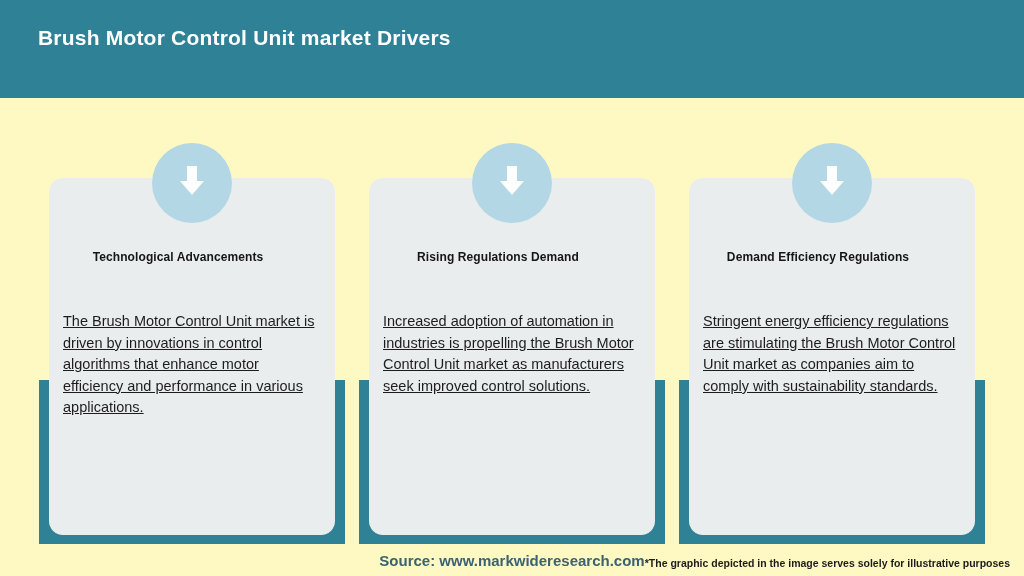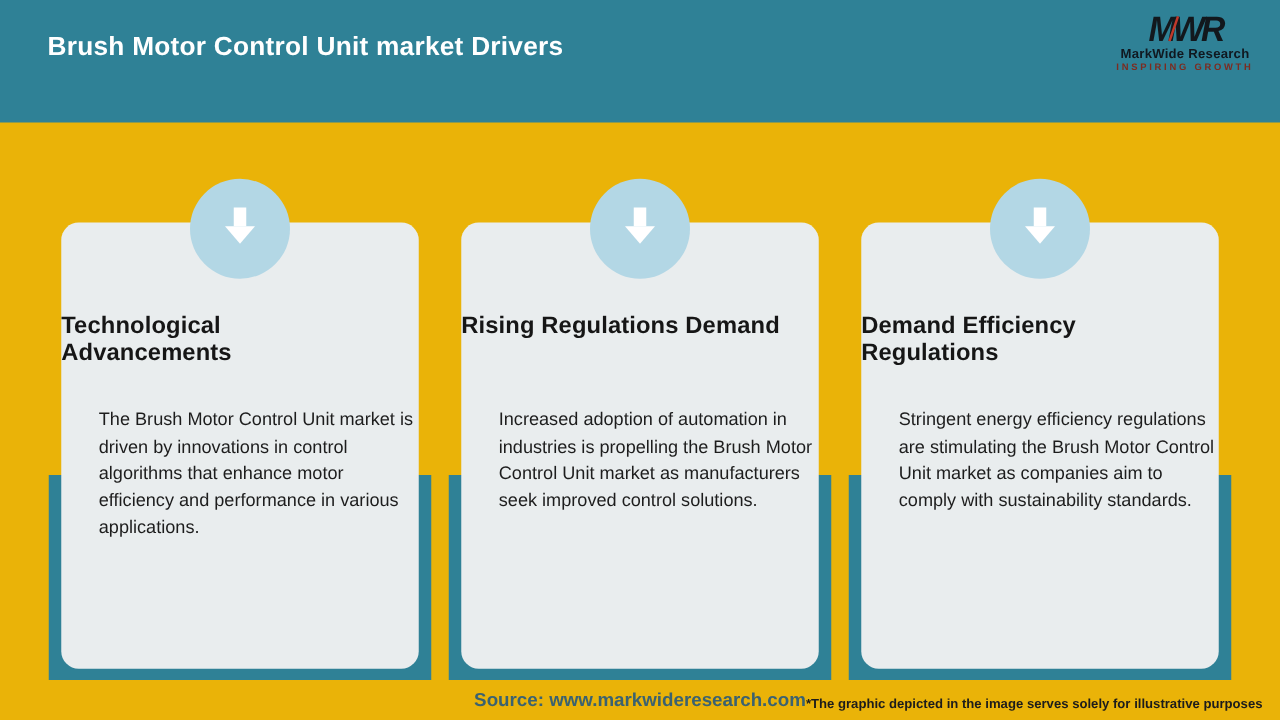--- a/index.html
+++ b/index.html
@@ -1,18 +1,18 @@
 <!DOCTYPE html>
 <html><head>
 <meta charset="utf-8">
 <style>
   html,body{margin:0;padding:0;background:#ffffff;}
   .stage{
     position:relative;width:1024px;height:576px;overflow:hidden;
-    background:#eab308;
+    background:#fef9c3;
     font-family:"Liberation Sans","DejaVu Sans",sans-serif;
   }
   
   .header{
     position:absolute;left:0;top:0;width:1024px;height:98px;
     background:#2f8196;
   }
   .header-title{
     position:absolute;left:38px;top:26px;
     color:#ffffff;font-size:21px;font-weight:bold;letter-spacing:.2px;
@@ -42,26 +42,26 @@
   }
   .card{
     position:absolute;top:178px;width:286px;height:357px;
     background:#e9edee;border-radius:14px;
   }
   .circle{
     position:absolute;top:143px;width:80px;height:80px;border-radius:50%;
     background:#b3d7e5;display:flex;align-items:center;justify-content:center;
   }
   .card-title{
-    position:absolute;top:250px;width:258px;
-    font-size:19px;font-weight:bold;color:#161616;letter-spacing:.1px;
+    position:absolute;top:250px;width:258px;text-align:center;
+    font-size:12px;font-weight:bold;color:#161616;letter-spacing:.1px;
   }
   .card-body{
-    position:absolute;top:326px;width:258px;margin:0 30px;
-    font-size:14.5px;line-height:21.5px;color:#1d1d1d;
+    position:absolute;top:311px;width:258px;margin:0 14px;
+    font-size:14.5px;line-height:21.5px;color:#1d1d1d;text-decoration:underline;
   }
   
   .u1 .card-shadow{left:39px;}  .u1 .card{left:49px;}  .u1 .circle{left:152px;} .u1 .card-title,.u1 .card-body{left:49px;}
   .u2 .card-shadow{left:359px;} .u2 .card{left:369px;} .u2 .circle{left:472px;} .u2 .card-title,.u2 .card-body{left:369px;}
   .u3 .card-shadow{left:679px;} .u3 .card{left:689px;} .u3 .circle{left:792px;} .u3 .card-title,.u3 .card-body{left:689px;}
   
   .source{
     position:absolute;left:0;top:552px;width:1024px;text-align:center;
     font-size:15px;font-weight:bold;color:#3b6270;
   }
@@ -70,28 +70,20 @@
     font-size:10.5px;font-weight:600;color:#1c1c1c;
   }
 </style>
 </head>
 <body>
 
 <div class="stage">
 
   <div class="header">
     <div class="header-title">Brush Motor Control Unit market Drivers</div>
-    <div class="logo">
-      <div class="logo-monogram">
-        <span>MWR</span>
-        <span class="accent"></span>
-      </div>
-      <div class="logo-name">MarkWide Research</div>
-      <div class="logo-tagline">INSPIRING GROWTH</div>
-    </div>
   </div>
 
   <div class="unit u1">
     <div class="card-shadow"></div>
     <div class="card"></div>
     <div class="circle">
       <span>
         <svg width="40" height="40" viewBox="0 0 40 40">
             <g fill="#ffffff">
               <rect x="15" y="5" width="10" height="15"></rect>

